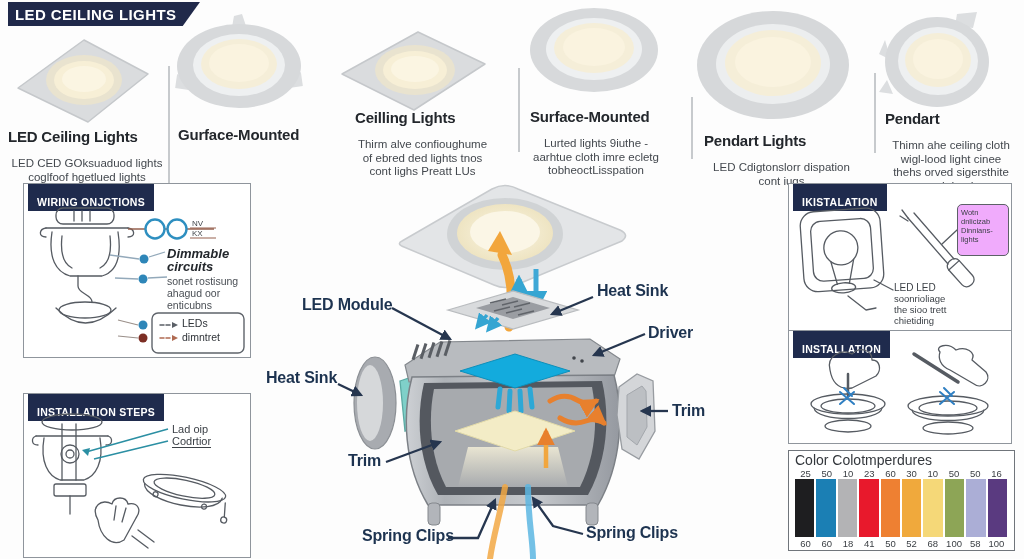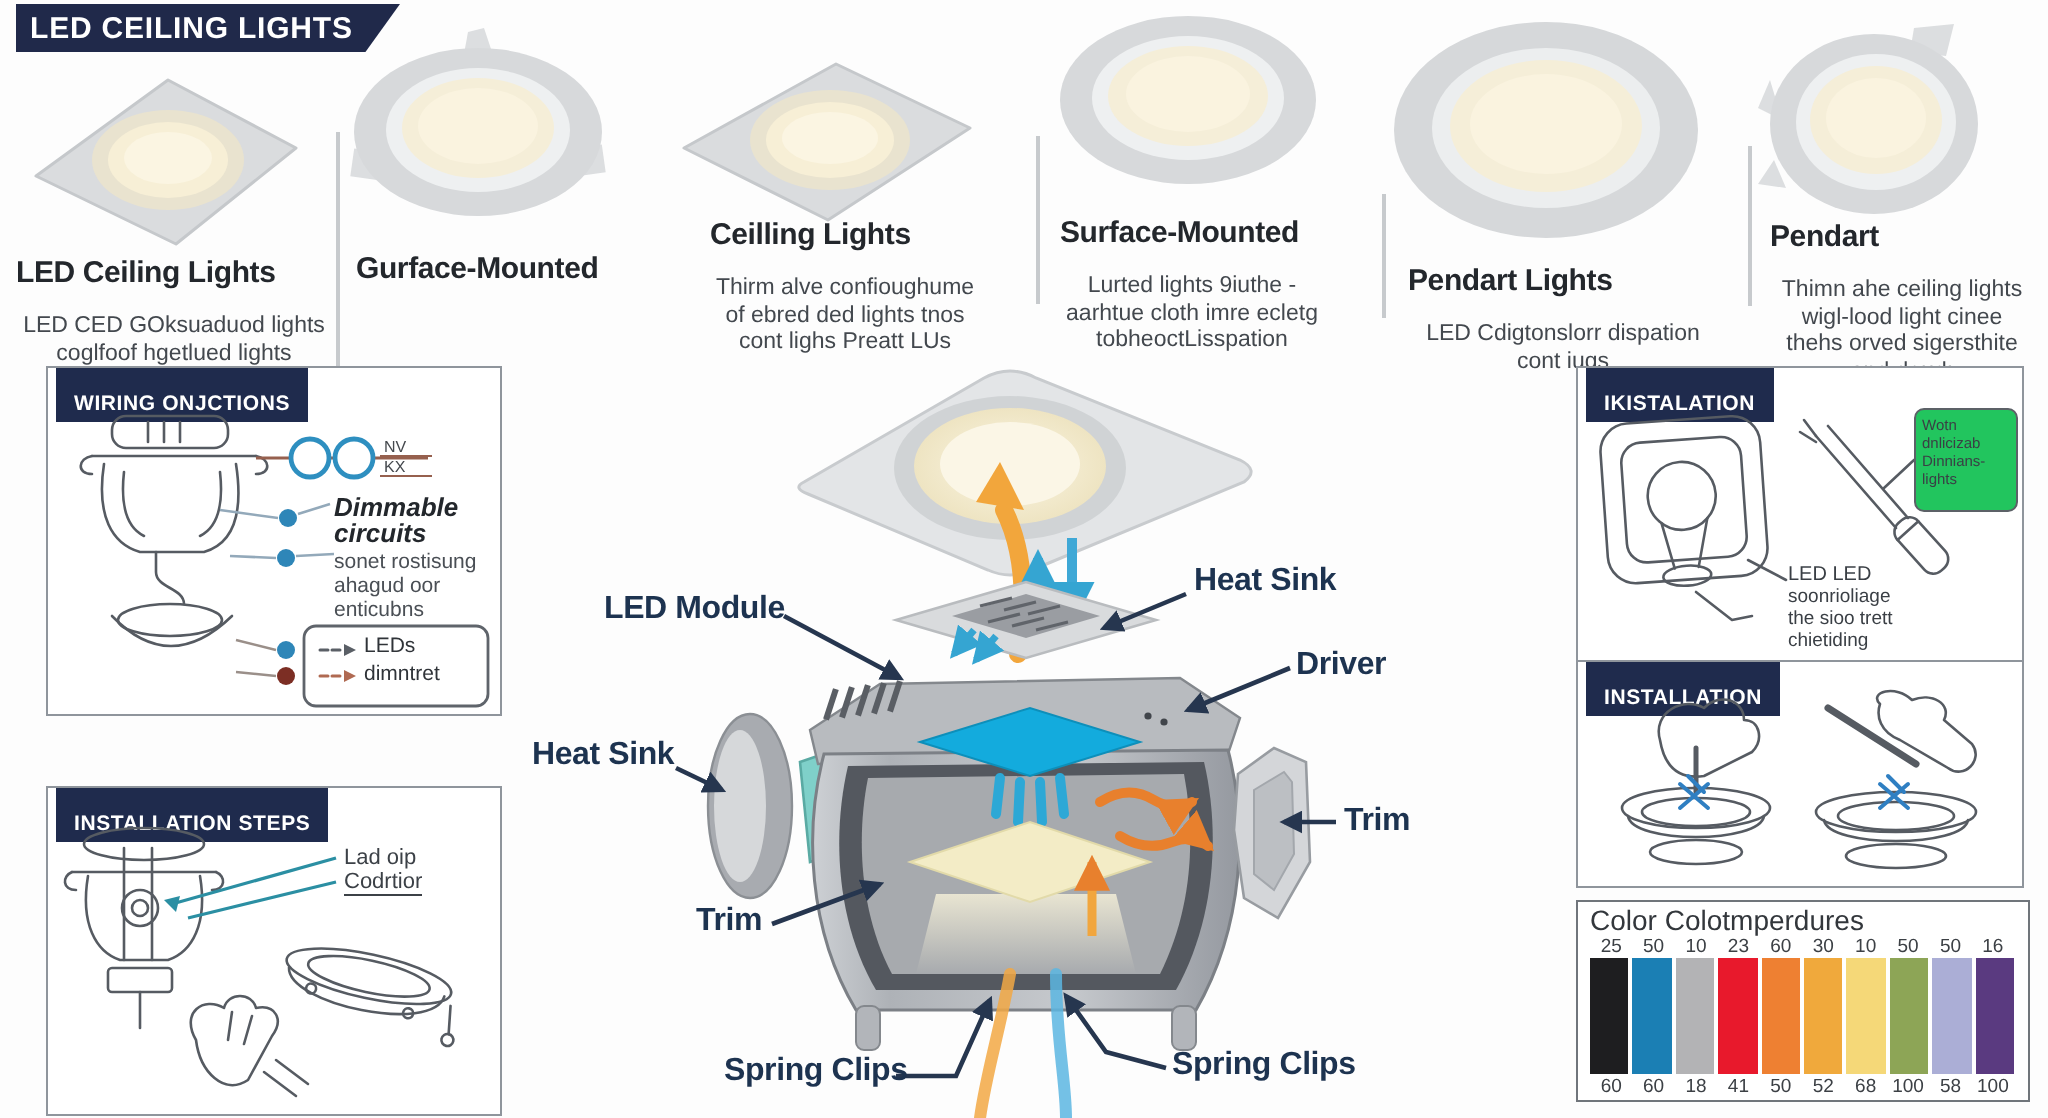--- a/index.html
+++ b/index.html
@@ -11,21 +11,21 @@
   .vdiv{position:absolute;width:1.5px;background:#c7cacd;}
   .prod{position:absolute;}
   .prod-name{font-weight:bold;font-size:15px;color:#23272c;letter-spacing:-.2px;}
   .prod-desc{font-size:11.5px;color:#43484e;line-height:13.5px;margin-top:12px;text-align:center;}
   .box{position:absolute;background:#fff;border:1.5px solid #8f959c;}
   .chip{position:absolute;left:4px;top:0;background:#1f2b4d;color:#fff;font-weight:bold;
         font-size:10.5px;padding:12px 9px 3px;letter-spacing:.3px;white-space:nowrap;}
   .dlabel{position:absolute;font-weight:bold;font-size:16px;color:#1d3350;white-space:nowrap;letter-spacing:-.2px;}
   .smalltxt{position:absolute;font-size:10.5px;color:#4a4f55;line-height:12px;}
   .callout-title{position:absolute;font-weight:bold;font-size:13px;color:#23272c;line-height:13px;font-style:italic;}
-  .bubble{position:absolute;border:1.2px solid #5c6167;border-radius:5px;background:#22c55e;
+  .bubble{position:absolute;border:1.2px solid #5c6167;border-radius:5px;background:#f0abfc;
           font-size:7.5px;line-height:9px;color:#3a3f45;padding:3px 3px;}
   .notetxt{position:absolute;font-size:9.5px;line-height:11px;color:#3a3f45;}
   .notetxt .b{font-weight:normal;font-size:10px;}
   .steps-lbl{position:absolute;font-size:11px;color:#3c4147;line-height:12px;}
   .chart-title{position:absolute;font-size:14px;color:#33373c;}
   .numrow{position:absolute;display:flex;width:212px;}
   .numrow span{flex:1;text-align:center;font-size:9.5px;color:#3c4045;}
   .swrow{position:absolute;display:flex;width:212px;height:58px;gap:2px;}
   .swrow div{flex:1;}
   svg{position:absolute;overflow:visible;}
@@ -116,21 +116,21 @@
 <div class="prod" style="left:704px;top:132px;width:155px">
   <div class="prod-name">Pendart Lights</div>
   <div class="prod-desc">
     <div>LED Cdigtonslorr dispation</div>
       <div>cont iugs</div>
   </div>
 </div>
 <div class="prod" style="left:885px;top:110px;width:132px">
   <div class="prod-name">Pendart</div>
   <div class="prod-desc">
-    <div>Thimn ahe ceiling lights</div>
+    <div>Thimn ahe ceiling cloth</div>
       <div>wigl-lood light cinee</div>
     <div>thehs orved sigersthite</div>
       <div>and doud:</div>
   </div>
 </div>
 
 <div class="box" style="left:23px;top:183px;width:226px;height:173px">
   <div class="chip">WIRING ONJCTIONS</div>
 </div>
 <svg style="left:26px;top:186px" width="220" height="168" viewBox="0 0 220 168">

